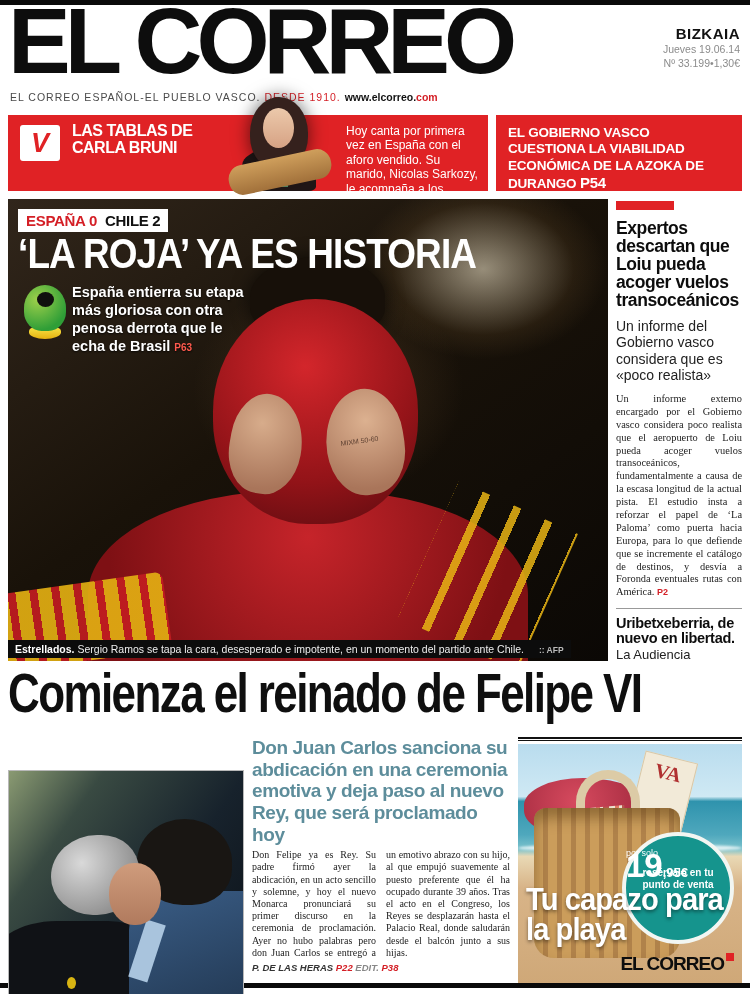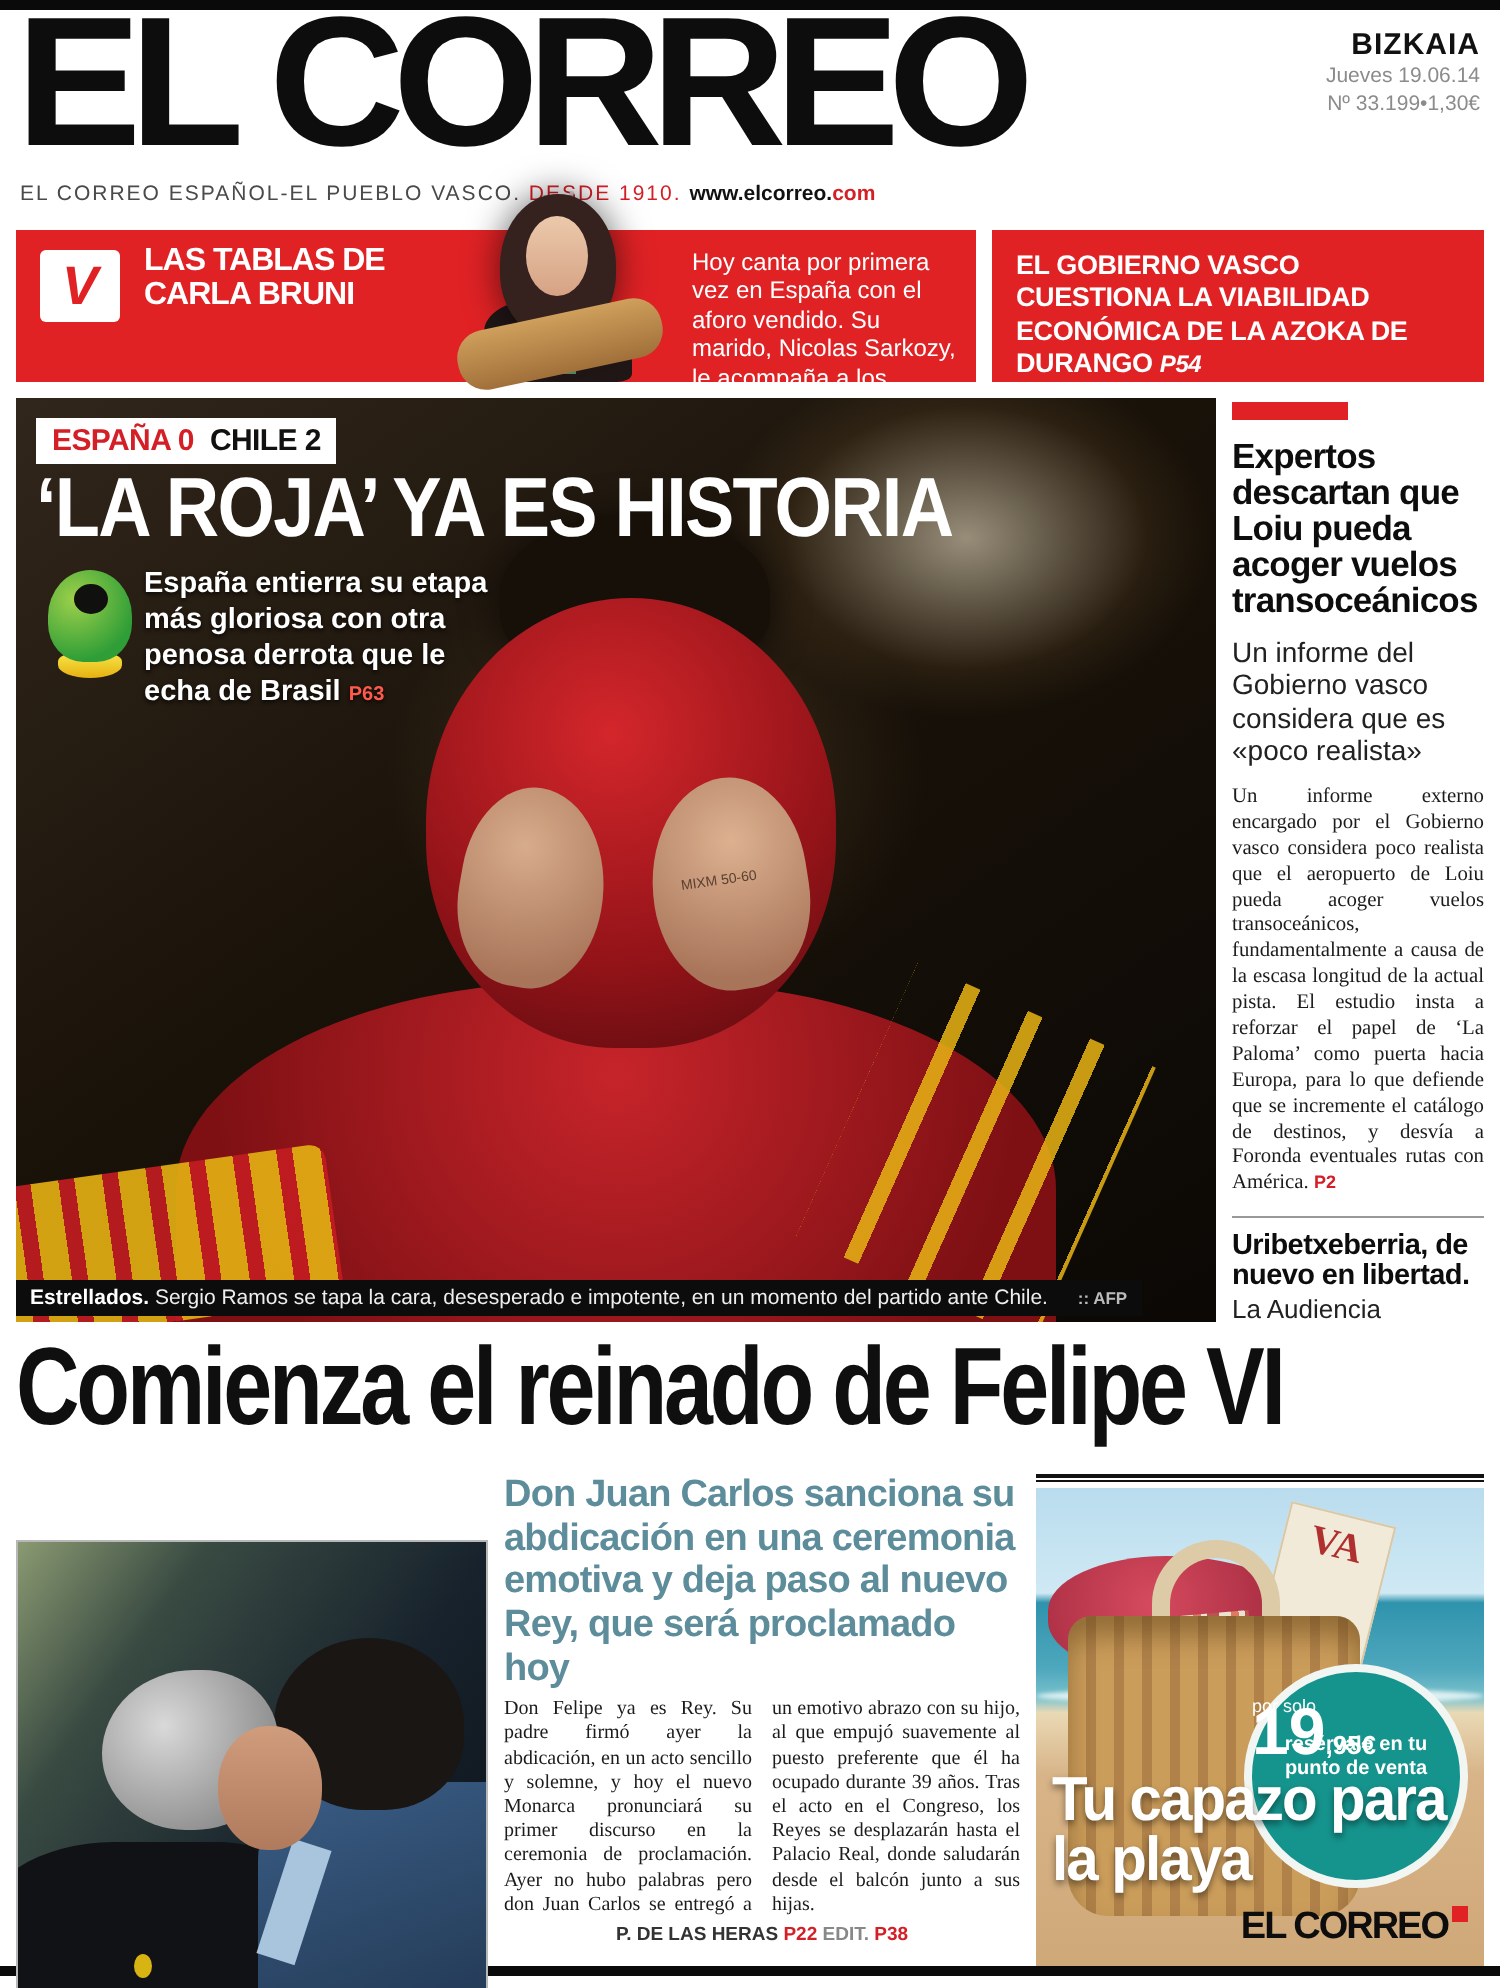--- a/index.html
+++ b/index.html
@@ -4,41 +4,41 @@
 <style>
   * { margin:0; padding:0; box-sizing:border-box; }
   html,body { width:750px; height:994px; background:#fff; overflow:hidden;
               font-family:"Liberation Sans", sans-serif; }
   .rule-top, .rule-bottom { width:750px; height:5px; background:#0a0a0a; }
 
   
   .header { position:relative; height:100px; }
   .logo { position:absolute; left:8px; top:-6px; font-size:94px; font-weight:bold;
           letter-spacing:-6px; line-height:0.92; color:#0d0d0d; transform:scaleY(0.98); transform-origin:top left; }
-  .edition-block { position:absolute; right:10px; top:9px; text-align:right; }
+  .edition-block { position:absolute; right:10px; top:20px; text-align:right; }
   .edition { font-size:15px; font-weight:bold; letter-spacing:0.5px; color:#111; }
   .edmeta { font-size:10.5px; color:#8b8b8b; line-height:1.35; }
   .tagline { position:absolute; left:10px; bottom:2px; font-size:10.5px; letter-spacing:1px; color:#4a4a4a; }
   .tagline .since { color:#d41f26; }
   .tagline .url { font-weight:bold; color:#111; letter-spacing:0; }
   .tagline .tld { font-weight:bold; color:#d41f26; letter-spacing:0; }
 
   
   .banners { display:flex; margin:10px 8px 0; gap:8px; height:76px; }
   .banner { background:#e02225; position:relative; color:#fff; }
   .banner-left { width:480px; }
   .vbox { position:absolute; left:12px; top:10px; width:40px; height:36px; background:#fff;
           border-radius:3px; display:flex; align-items:center; justify-content:center; }
   .vbox span { color:#e02225; font-weight:bold; font-style:italic; font-size:27px; line-height:1; }
   .banner-title { position:absolute; left:64px; top:8px; width:175px; font-size:16px; font-weight:bold;
                   line-height:1.05; letter-spacing:-0.5px; }
   .banner-text { position:absolute; left:338px; right:8px; top:9px; font-size:12px; line-height:1.2; }
   .banner-text b { font-size:10px; }
   .banner-right { flex:1; padding:10px 12px; font-size:13.5px; font-weight:bold; line-height:1.22; letter-spacing:-0.2px; }
-  .banner-right .pg { font-size:12px;font-style:italic; }
+  .banner-right .pg { font-size:15px; }
   
   .carla { position:absolute; left:214px; top:-18px; width:120px; height:94px; }
   .carla div { position:absolute; }
   .carla .mic   { left:58px; top:-2px; width:2px; height:42px; background:#d8d8d8; transform:rotate(14deg); }
   .carla .hair  { left:28px; top:0; width:58px; height:72px; background:#35211d; border-radius:50% 50% 45% 45%; }
   .carla .face  { left:41px; top:11px; width:31px; height:40px; background:linear-gradient(#ecc9ab,#d6a284); border-radius:50%; }
   .carla .body  { left:20px; top:52px; width:74px; height:42px; background:#201616; border-radius:40% 40% 10% 10%; }
   .carla .scarf { left:53px; top:52px; width:13px; height:38px; background:#4e8562; }
   .carla .guitar{ left:6px; top:60px; width:104px; height:30px; background:linear-gradient(#cf9f5c,#a1703a); border-radius:14px; transform:rotate(-12deg); }
 
@@ -119,21 +119,21 @@
   .f-shirt   { left:128px; top:150px; width:20px; height:60px; background:#a9c4dd; transform:rotate(18deg); }
   .medal     { left:58px; top:206px; width:9px; height:12px; background:#d8b412; border-radius:50%; }
   .jccap { position:absolute !important; left:0; bottom:0; right:0; background:#0c0c0c; color:#eee;
            font-size:10px; padding:3px 6px; }
   .jccap .credit { font-size:8.5px; color:#bbb; font-weight:bold; }
 
   .midcol { width:258px; margin:0 8px; overflow:hidden; }
   .deck { color:#5d8d9b; font-size:19px; font-weight:bold; line-height:1.14; letter-spacing:-0.4px; }
   .body2 { margin-top:4px; column-count:2; column-gap:10px; font-family:"Liberation Serif", serif;
            font-size:10px; line-height:1.22; text-align:justify; color:#1c1c1c; }
-  .byline { margin-top:3px; font-size:9.5px; font-weight:bold; color:#333; text-align:center; }
+  .byline { margin-top:3px; font-size:9.5px; font-weight:bold; color:#333; text-align:left;font-style:italic; }
   .byline .dim { color:#888; }
 
   .adwrap { width:224px; }
   .adrule { height:4px; border-top:2px solid #111; border-bottom:1px solid #111; margin-bottom:3px; }
   .ad { position:relative; height:239px; overflow:hidden;
         background:linear-gradient(#b9dcee 0%, #cfe9f4 22%, #2f93ad 24%, #4fa8bd 38%, #7cc3cd 44%,
                    #e9d9b5 47%, #d8b488 60%, #cfa878 100%); }
   .ad div { position:absolute; }
   .foam { left:0; top:100px; width:224px; height:8px; background:rgba(255,255,255,.75); border-radius:50%; filter:blur(1px); }
   .towel-red { left:6px; top:34px; width:130px; height:60px; background:radial-gradient(circle at 40% 40%, #d64a5e, #a52b40 80%);

